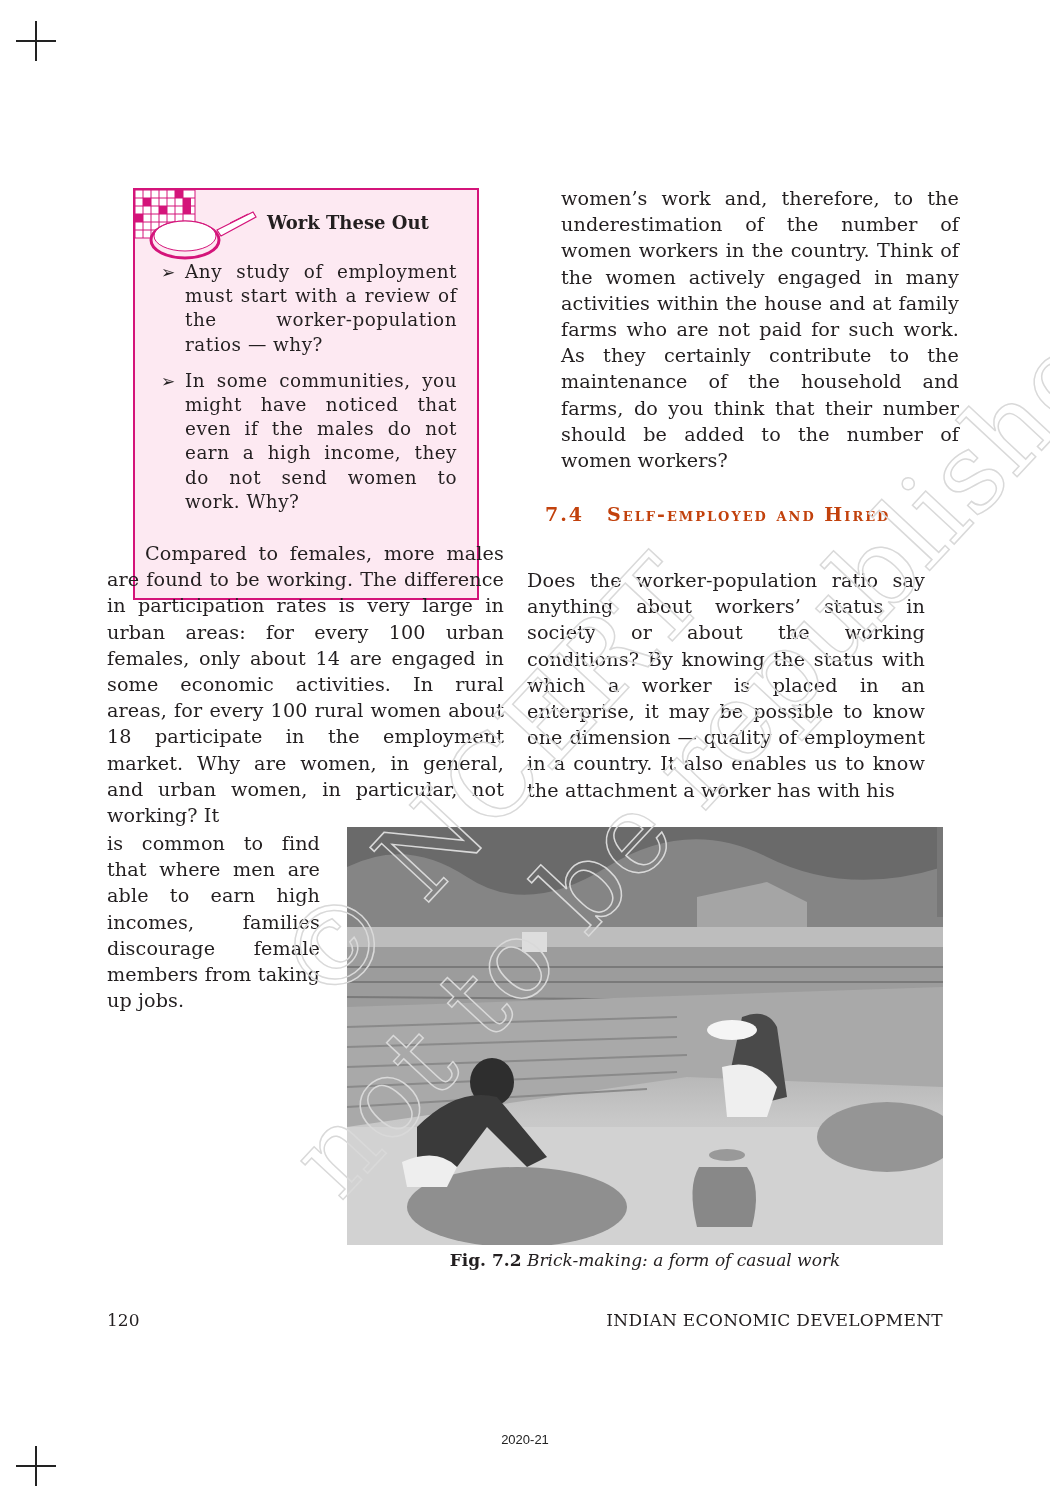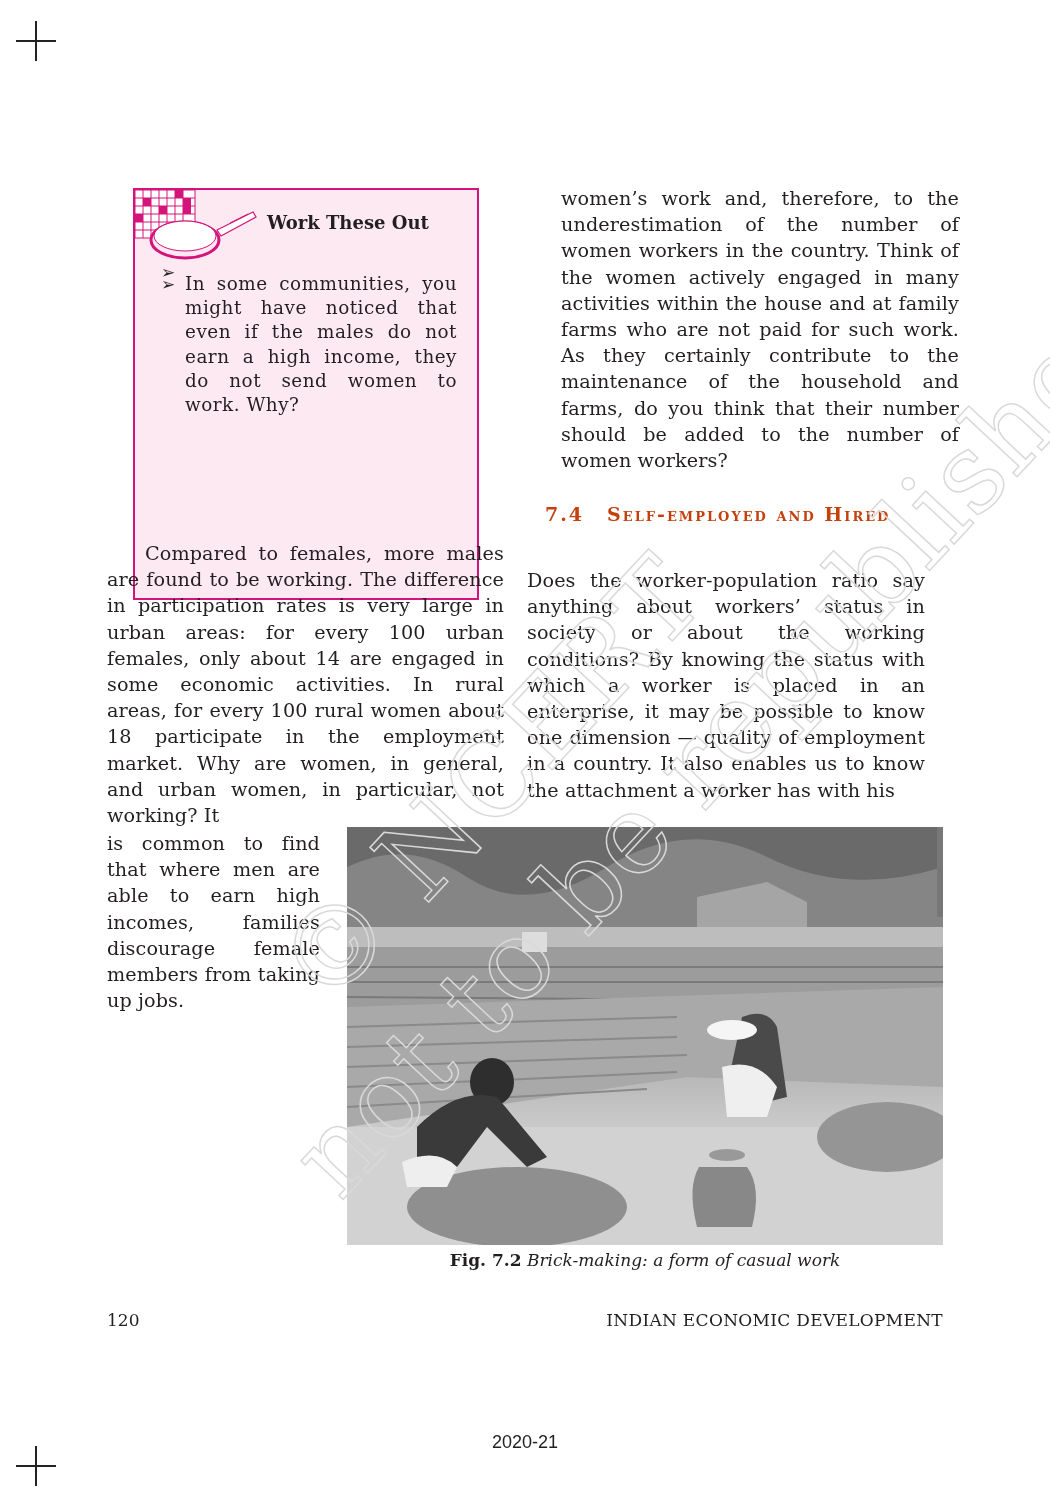--- a/index.html
+++ b/index.html
@@ -30,21 +30,21 @@
   .heading .l2 { padding-left:62px; display:block; }
 
   .photo { position:absolute; left:347px; top:827px; width:596px; height:418px; overflow:hidden;
            background:linear-gradient(180deg,#8a8a8a 0%,#6e6e6e 18%,#b9b9b9 22%,#a9a9a9 50%,#c8c8c8 70%,#d9d9d9 100%); }
   .caption { position:absolute; left:347px; top:1250px; width:596px; text-align:center; font-size:17px; }
   .caption b { font-weight:bold;text-align:right; }
   .caption i { font-style:italic; }
 
   .footer-page { position:absolute; left:107px; top:1310px; font-size:17px; }
   .footer-title { position:absolute; right:107px; top:1310px; font-size:17px; letter-spacing:0.3px; }
-  .year { position:absolute; left:0; width:1050px; top:1432px; text-align:center; font-family:"Liberation Sans", sans-serif; font-size:18px; color:#222; }
+  .year { position:absolute; left:0; width:1050px; top:1432px; text-align:center; font-family:"Liberation Sans", sans-serif; font-size:13px; color:#222; }
 
   .watermark { position:absolute; left:0; top:0; width:1050px; height:1500px; pointer-events:none; }
 </style>
 </head>
 <body>
 
 <div class="crop" style="left:16px;top:21px;"></div>
 <div class="crop" style="left:16px;top:1446px;"></div>
 
 <div class="box">
@@ -73,20 +73,21 @@
     </g>
     <ellipse cx="50" cy="50" rx="34" ry="18" fill="#fde9f2" stroke="#d4147a" stroke-width="3"></ellipse>
     <ellipse cx="50" cy="46" rx="31" ry="15" fill="#fff" stroke="#d4147a" stroke-width="1"></ellipse>
     <path d="M82 40 L118 22 L121 27 L86 46 Z" fill="#fff" stroke="#d4147a" stroke-width="1.2"></path>
     <line x1="95" y1="33" x2="113" y2="24" stroke="#d4147a" stroke-width="1"></line>
   </svg>
   <div class="box-title">Work These Out</div>
   <ul class="box-list">
     <li>
       <span class="bullet">➢</span>
+      <span>Any study of employment must start with a review of the worker-population ratios — why?</span>
     </li>
     <li>
       <span class="bullet">➢</span>
       <span>In some communities, you might have noticed that even if the males do not earn a high income, they do not send women to work. Why?</span>
     </li>
   </ul>
 </div>
 
 <div class="col" style="left:107px; top:541px; width:397px;">
   <p class="indent">Compared to females, more males are found to be working. The difference in participation rates is very large in urban areas: for every 100 urban females, only about 14 are engaged in some economic activities. In rural areas, for every 100 rural women about 18 participate in the employment market. Why are women, in general, and urban women, in particular, not working? It</p>

